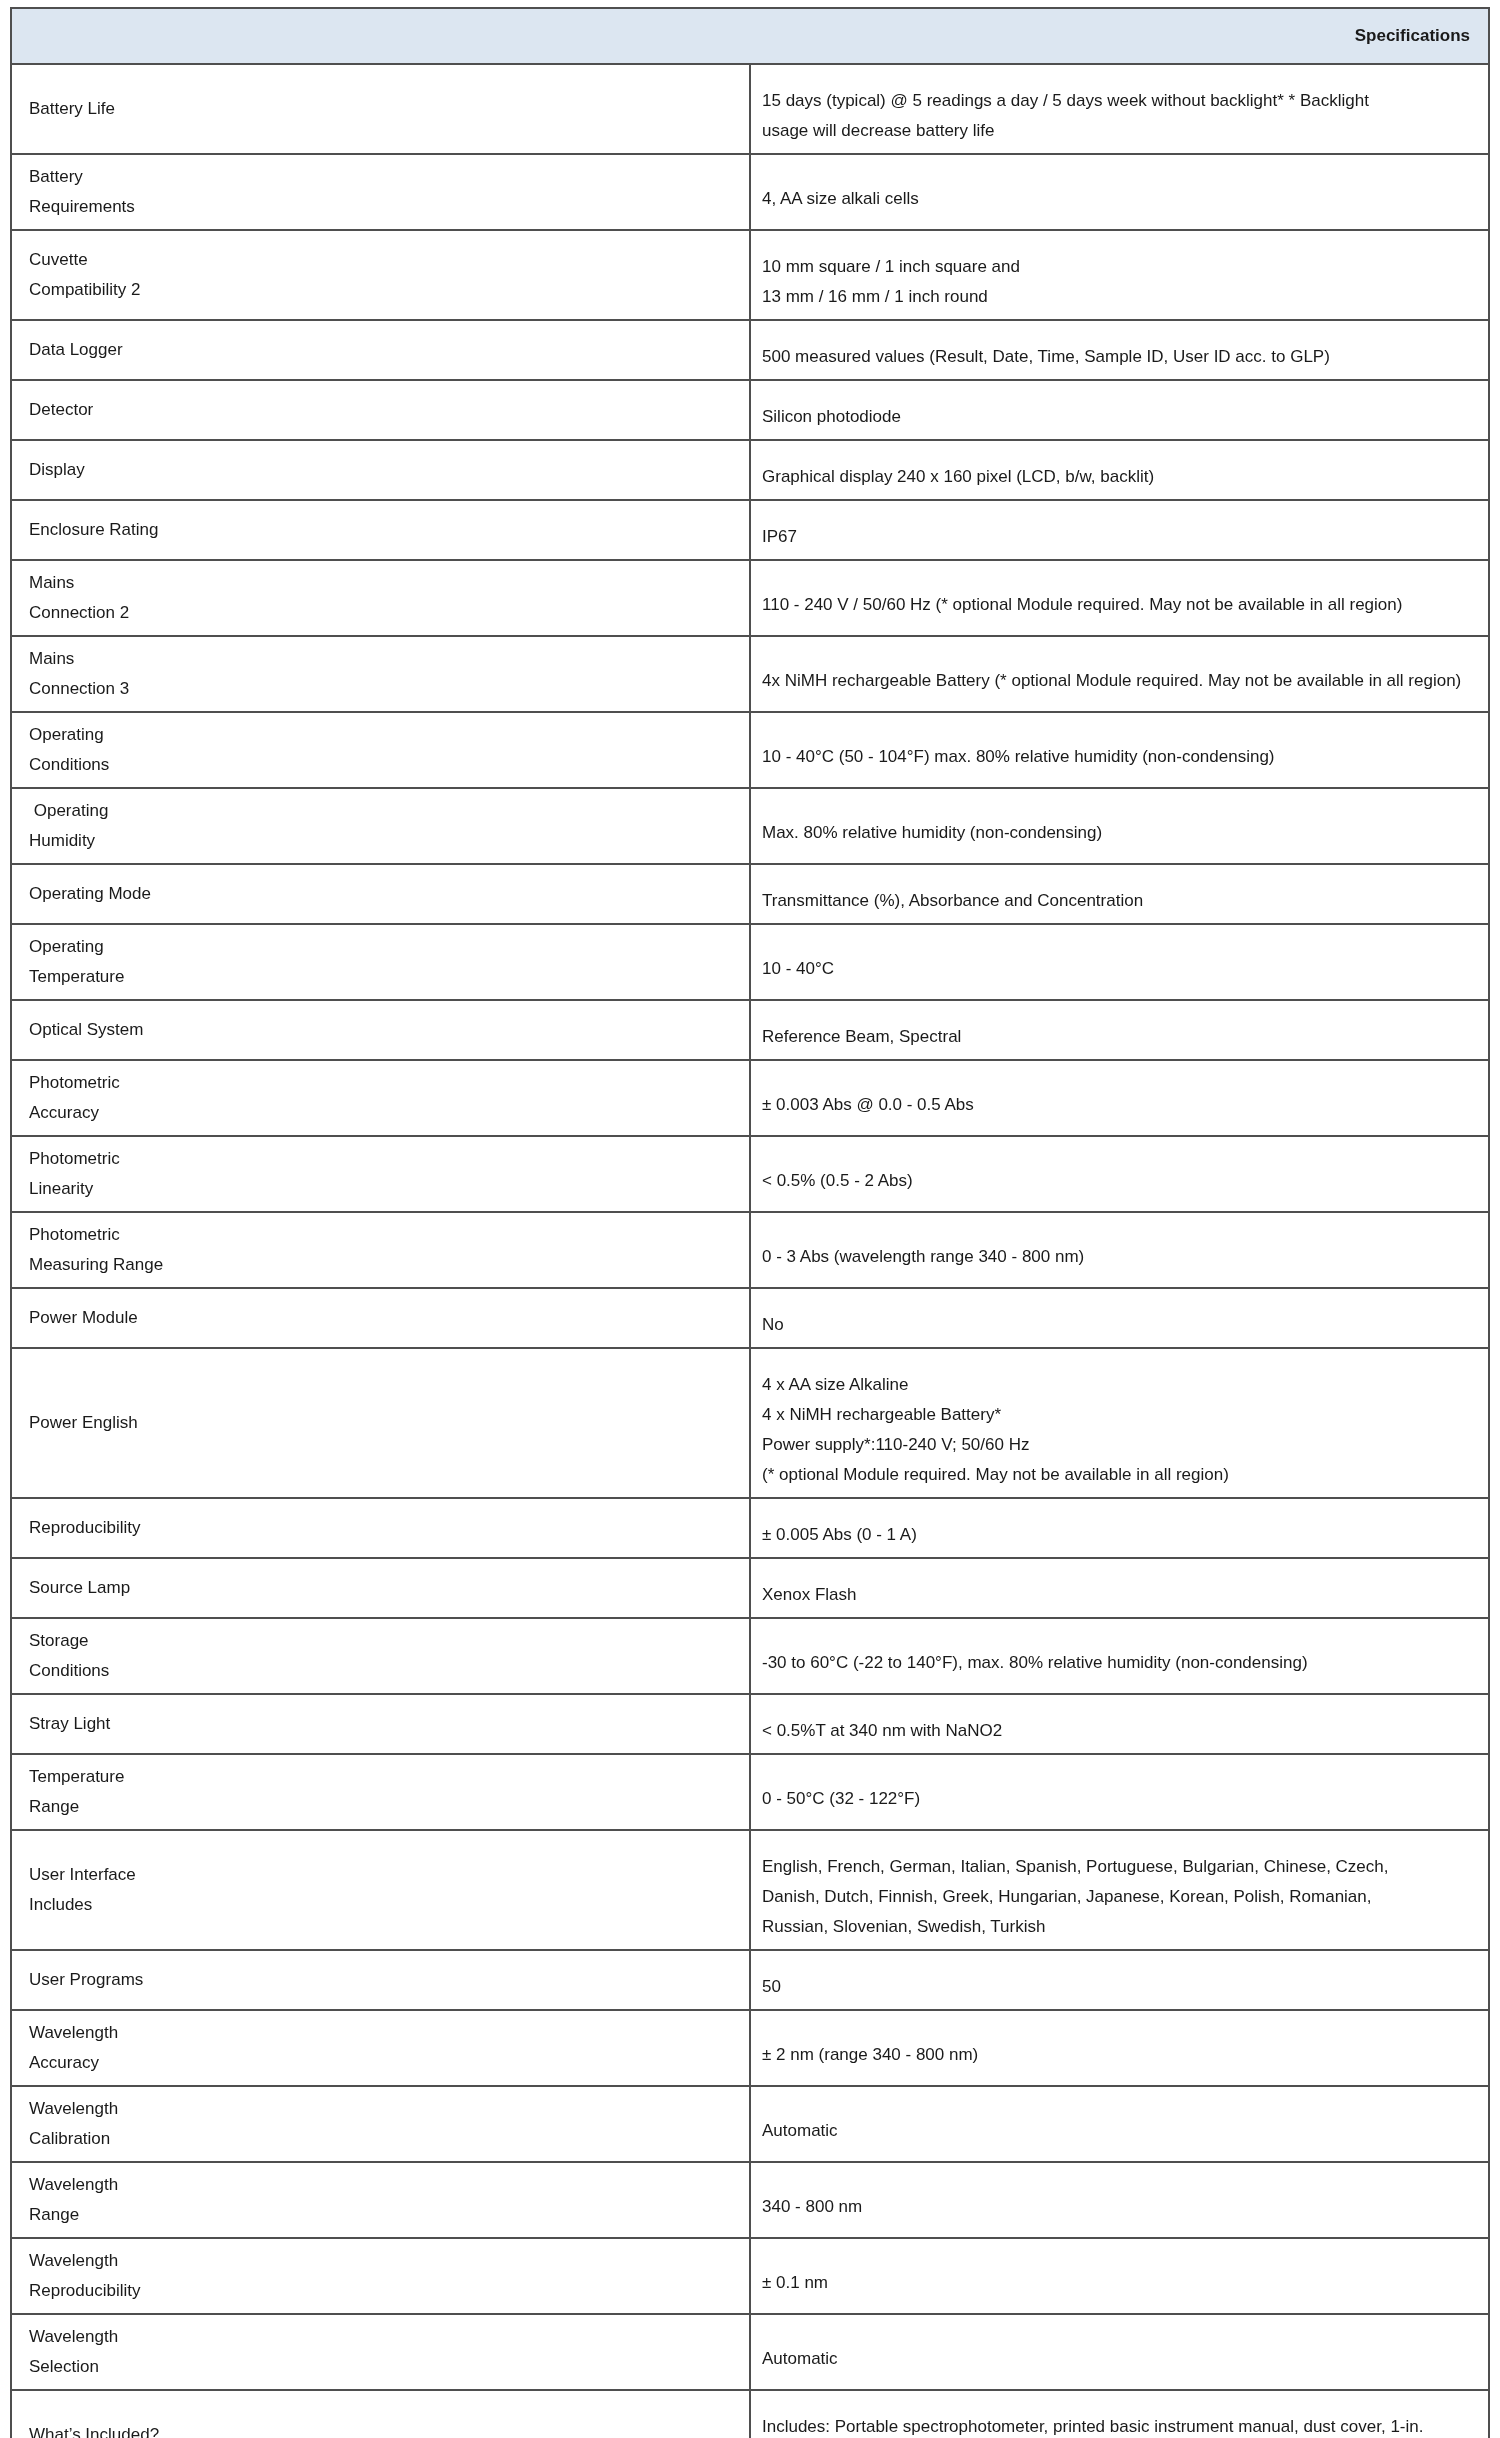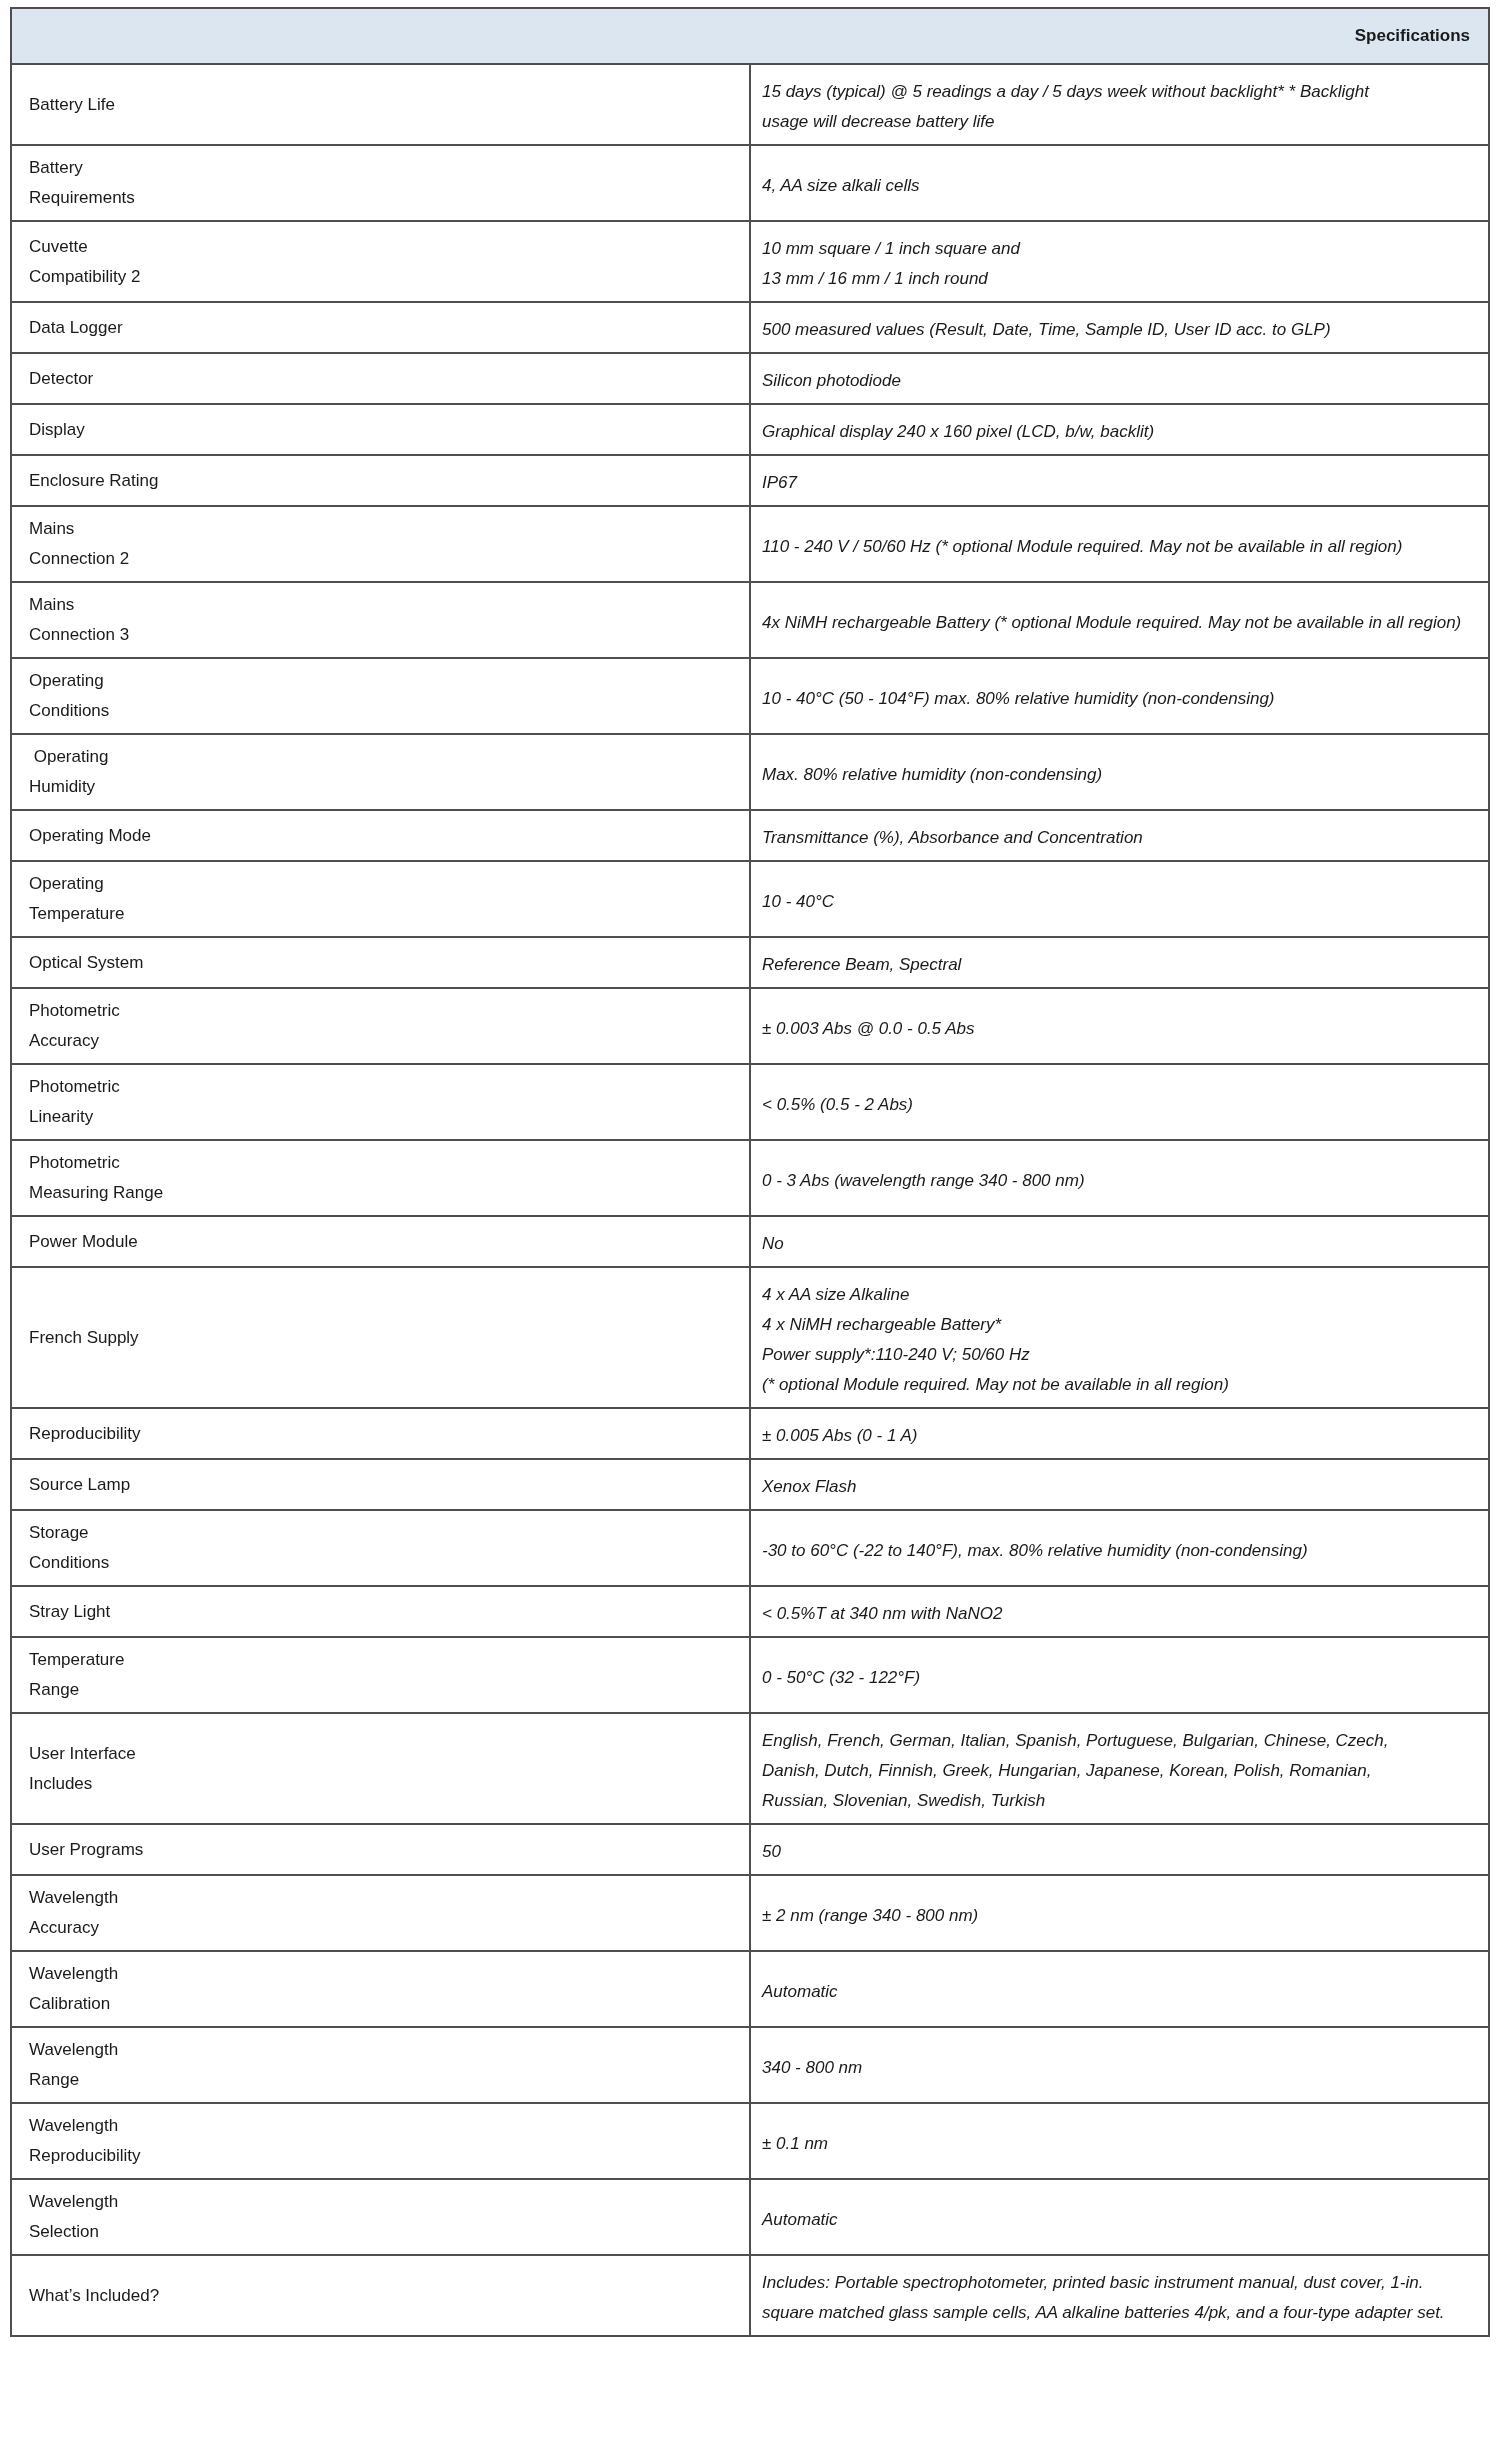--- a/index.html
+++ b/index.html
@@ -41,24 +41,23 @@
     line-height:27px;
   }
   td.spec-label{
     width:214px;
     padding:7px 8px 7px 17px;
     white-space:pre-wrap;
     overflow-wrap:break-word;
     margin-left:12px;
   }
   td.spec-value{
-    padding:12px 14px 7px 11px;
+    padding:21px 14px 7px 11px;
     white-space:pre-wrap;
     overflow-wrap:break-word;
-    font-style:italic;
   }
 </style>
 </head>
 <body>
 
 <div class="page">
   <table class="spec-table">
     <thead>
       <tr>
         <th class="spec-header" colspan="2">Specifications</th>
@@ -162,21 +161,21 @@
 Measuring Range</td>
     <td class="spec-value">0 - 3 Abs (wavelength range 340 - 800 nm)</td>
   </tr>
 
   <tr>
     <td class="spec-label">Power Module</td>
     <td class="spec-value">No</td>
   </tr>
 
   <tr>
-    <td class="spec-label">French Supply</td>
+    <td class="spec-label">Power English</td>
     <td class="spec-value">4 x AA size Alkaline
 4 x NiMH rechargeable Battery*
 Power supply*:110-240 V; 50/60 Hz
 (* optional Module required. May not be available in all region)</td>
   </tr>
 
 
   <tr>
     <td class="spec-label">Reproducibility</td>
     <td class="spec-value">± 0.005 Abs (0 - 1 A)</td>

